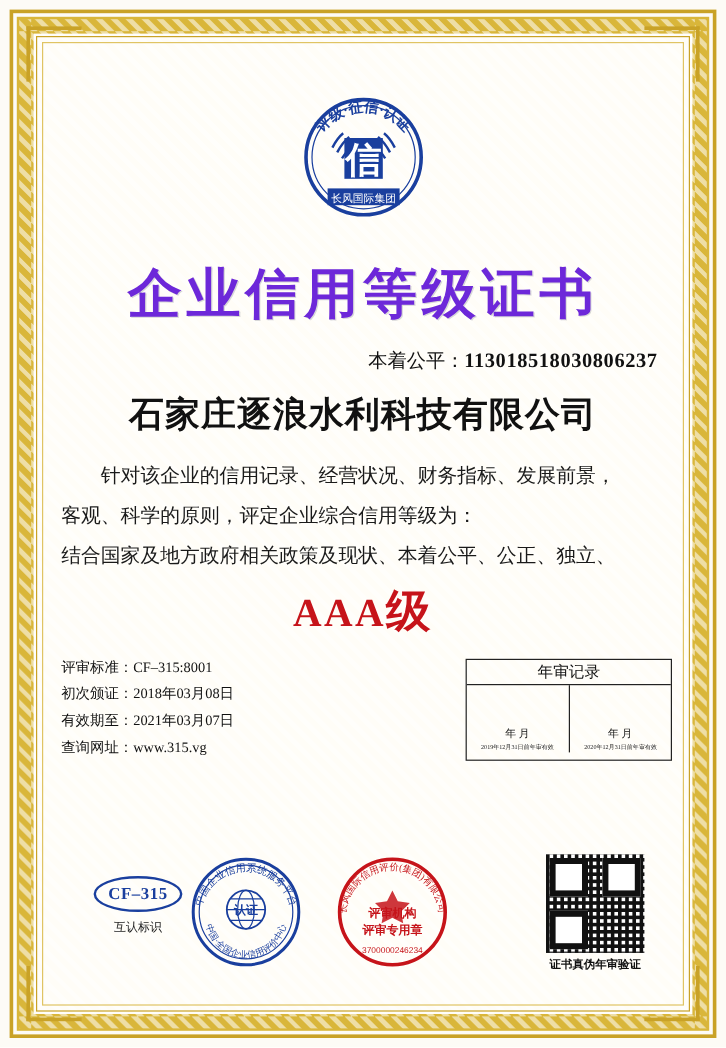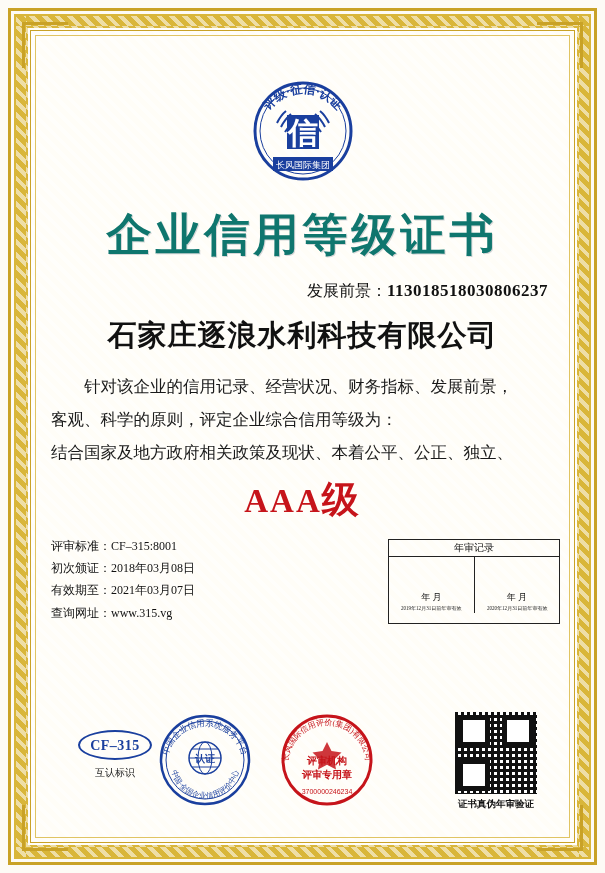--- a/index.html
+++ b/index.html
@@ -90,23 +90,23 @@
     position: relative;
     width: 132px;
     height: 132px;
   }
   .emblem svg { display: block; }
 
   .title {
     text-align: center;
     font-size: 45px;
     font-weight: bold;
-    color: #0f766e;
+    color: #6d28d9;
     letter-spacing: 4px;
-    margin-top: 8px;
+    margin-top: 18px;
     font-family: "Liberation Serif", serif;
     text-shadow: 1px 1px 0 #d8d8d8;
   }
 
   .credit-code {
     text-align: right;
     font-size: 17px;
     margin-top: 16px;
     color: #111;
     padding-right: 12px;
@@ -164,21 +164,21 @@
 
   .annual-box {
     width: 172px;
     margin-top: 4px;
     border: 1px solid #222;
     box-sizing: border-box;
     font-size: 9px;
   }
   .annual-head {
     text-align: center;
-    font-size: 10px;
+    font-size: 13px;
     border-bottom: 1px solid #222;
     padding: 1px 0;
     color: #111;
   }
   .annual-cells {
     display: flex;
     height: 56px;
   }
   .annual-cell {
     flex: 1;
@@ -323,21 +323,21 @@
           <text x="66" y="78" font-family="'Liberation Serif', serif" font-size="30" fill="#ffffff" text-anchor="middle" font-weight="bold">信</text>
           <rect x="36" y="92" width="60" height="14" fill="#1a3f9e"></rect>
           <text x="66" y="103" font-family="'Liberation Serif', serif" font-size="9" fill="#ffffff" text-anchor="middle">长风国际集团</text>
         </svg>
       </div>
     </div>
 
     <div class="title">企业信用等级证书</div>
 
     <div class="credit-code">
-      <span class="label">发展前景：</span><span class="value">113018518030806237</span>
+      <span class="label">本着公平：</span><span class="value">113018518030806237</span>
     </div>
 
     <div class="company">石家庄逐浪水利科技有限公司</div>
 
     <div class="body-text">
       <p class="indent">针对该企业的信用记录、经营状况、财务指标、发展前景，</p>
       <p>客观、科学的原则，评定企业综合信用等级为：</p>
       <p>结合国家及地方政府相关政策及现状、本着公平、公正、独立、</p>
     </div>
 

